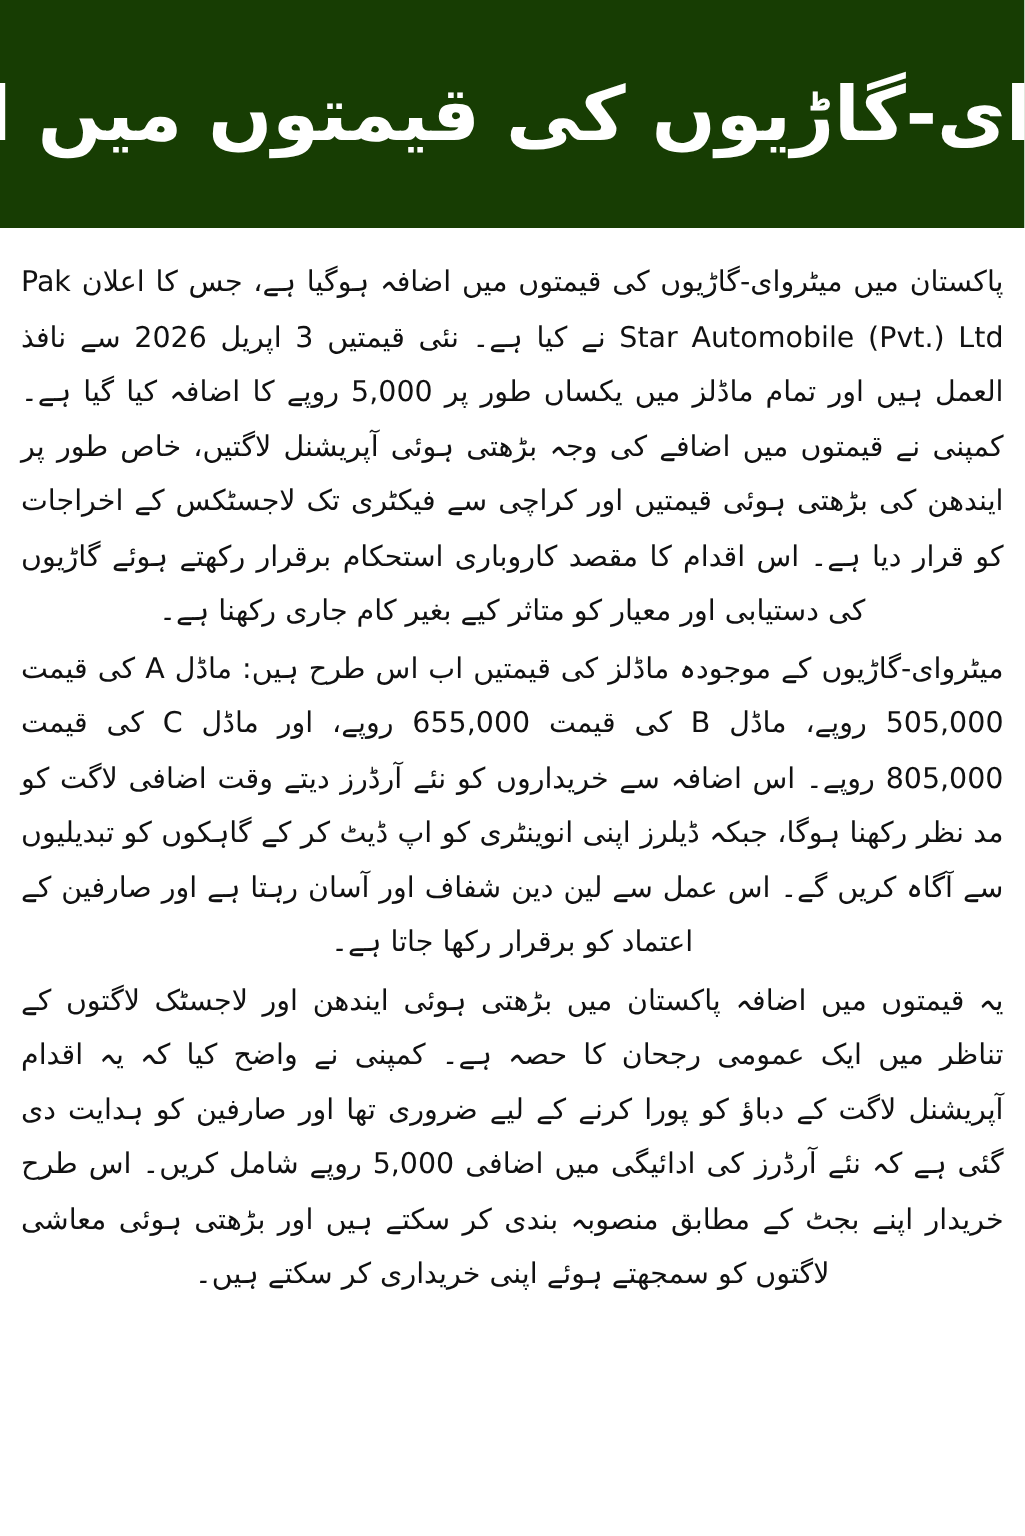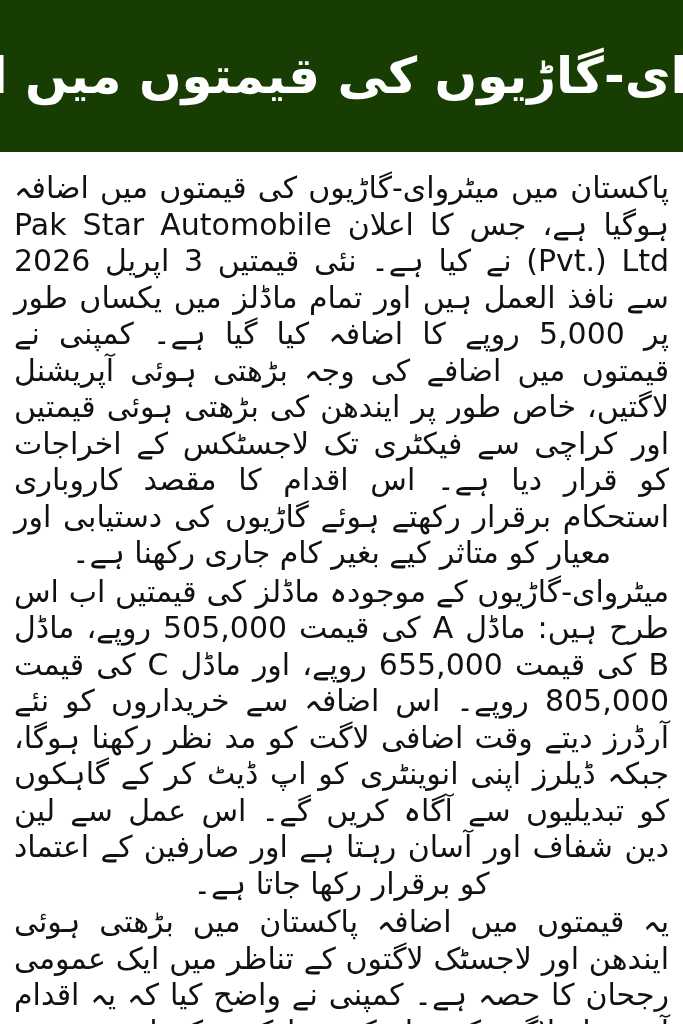--- a/index.html
+++ b/index.html
@@ -37,21 +37,21 @@
     left: 14px;
     top: 170px;
     width: 655px;
     direction: rtl;
     text-align: center;
     color: #111111;
     font-family: "DejaVu Sans", sans-serif;
   }
   .para {
     margin: 0 0 2px 0;
-    font-size: 30px;
+    font-size: 19px;
     line-height: 36.5px;
     text-align: justify;
     text-align-last: center;
   }
 </style>
 </head>
 <body>
 
 <div class="header">
   <div class="header-title">میٹروای-گاڑیوں کی قیمتوں میں اضافہ</div>

